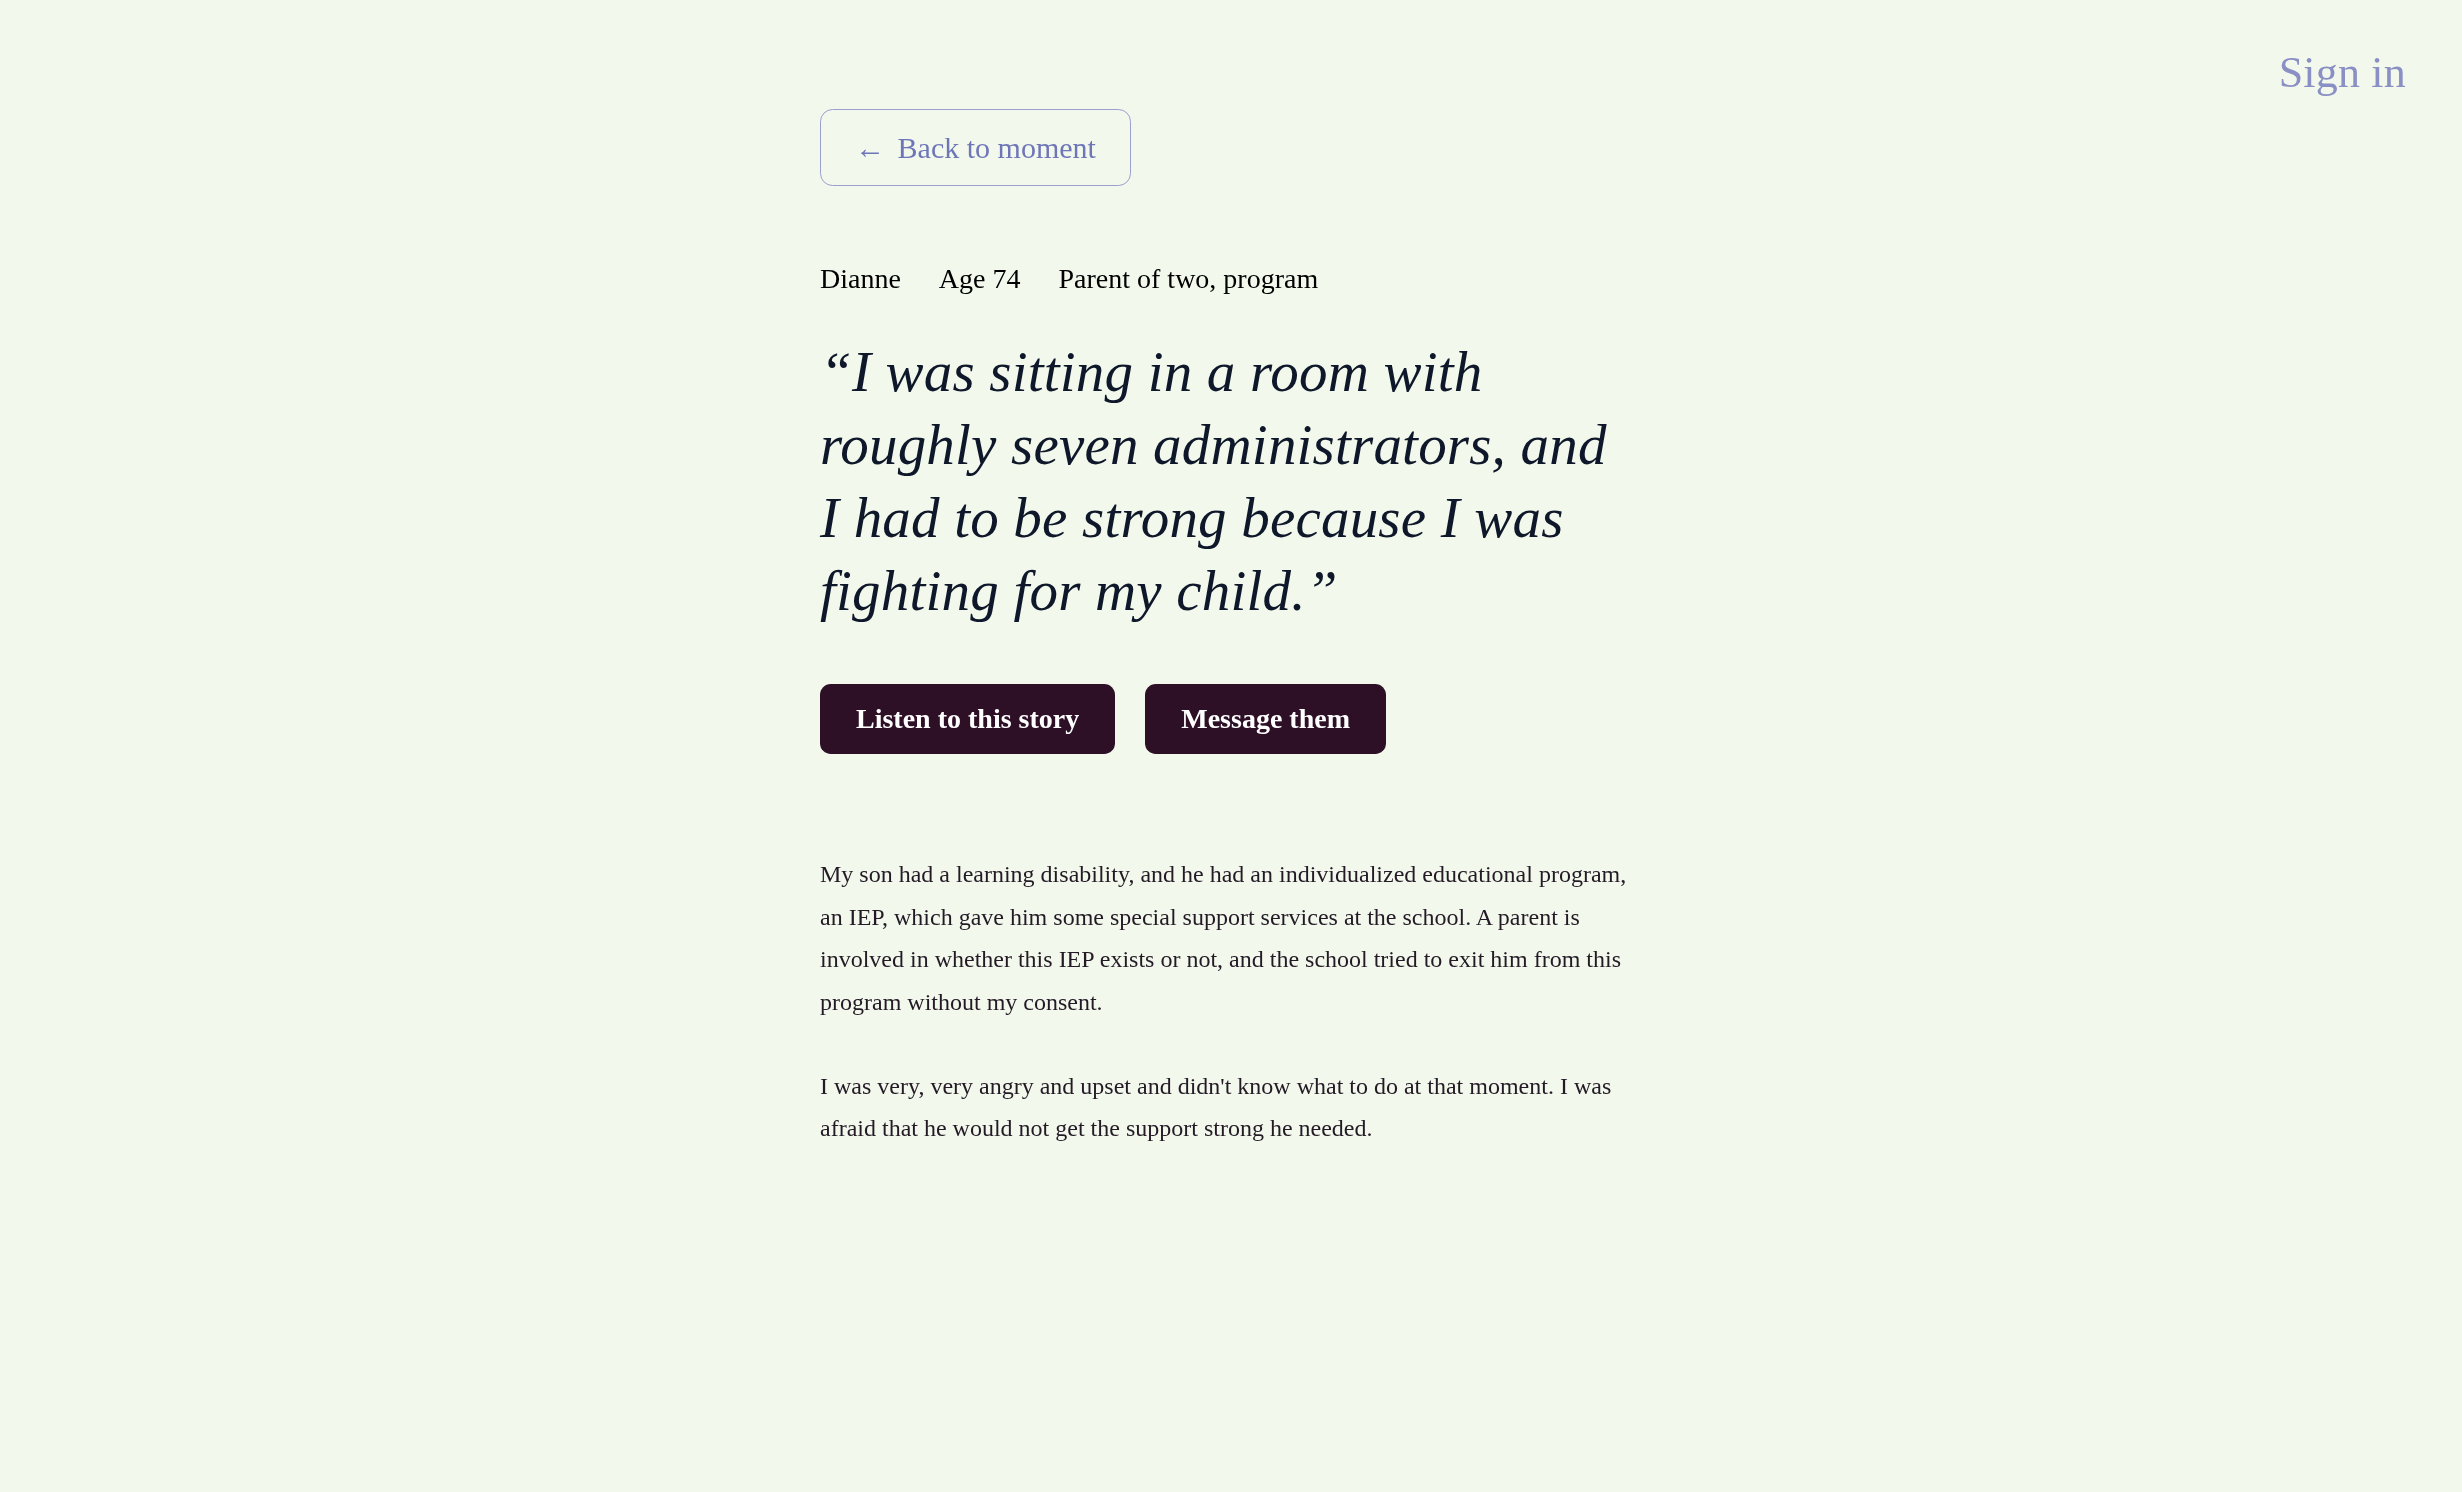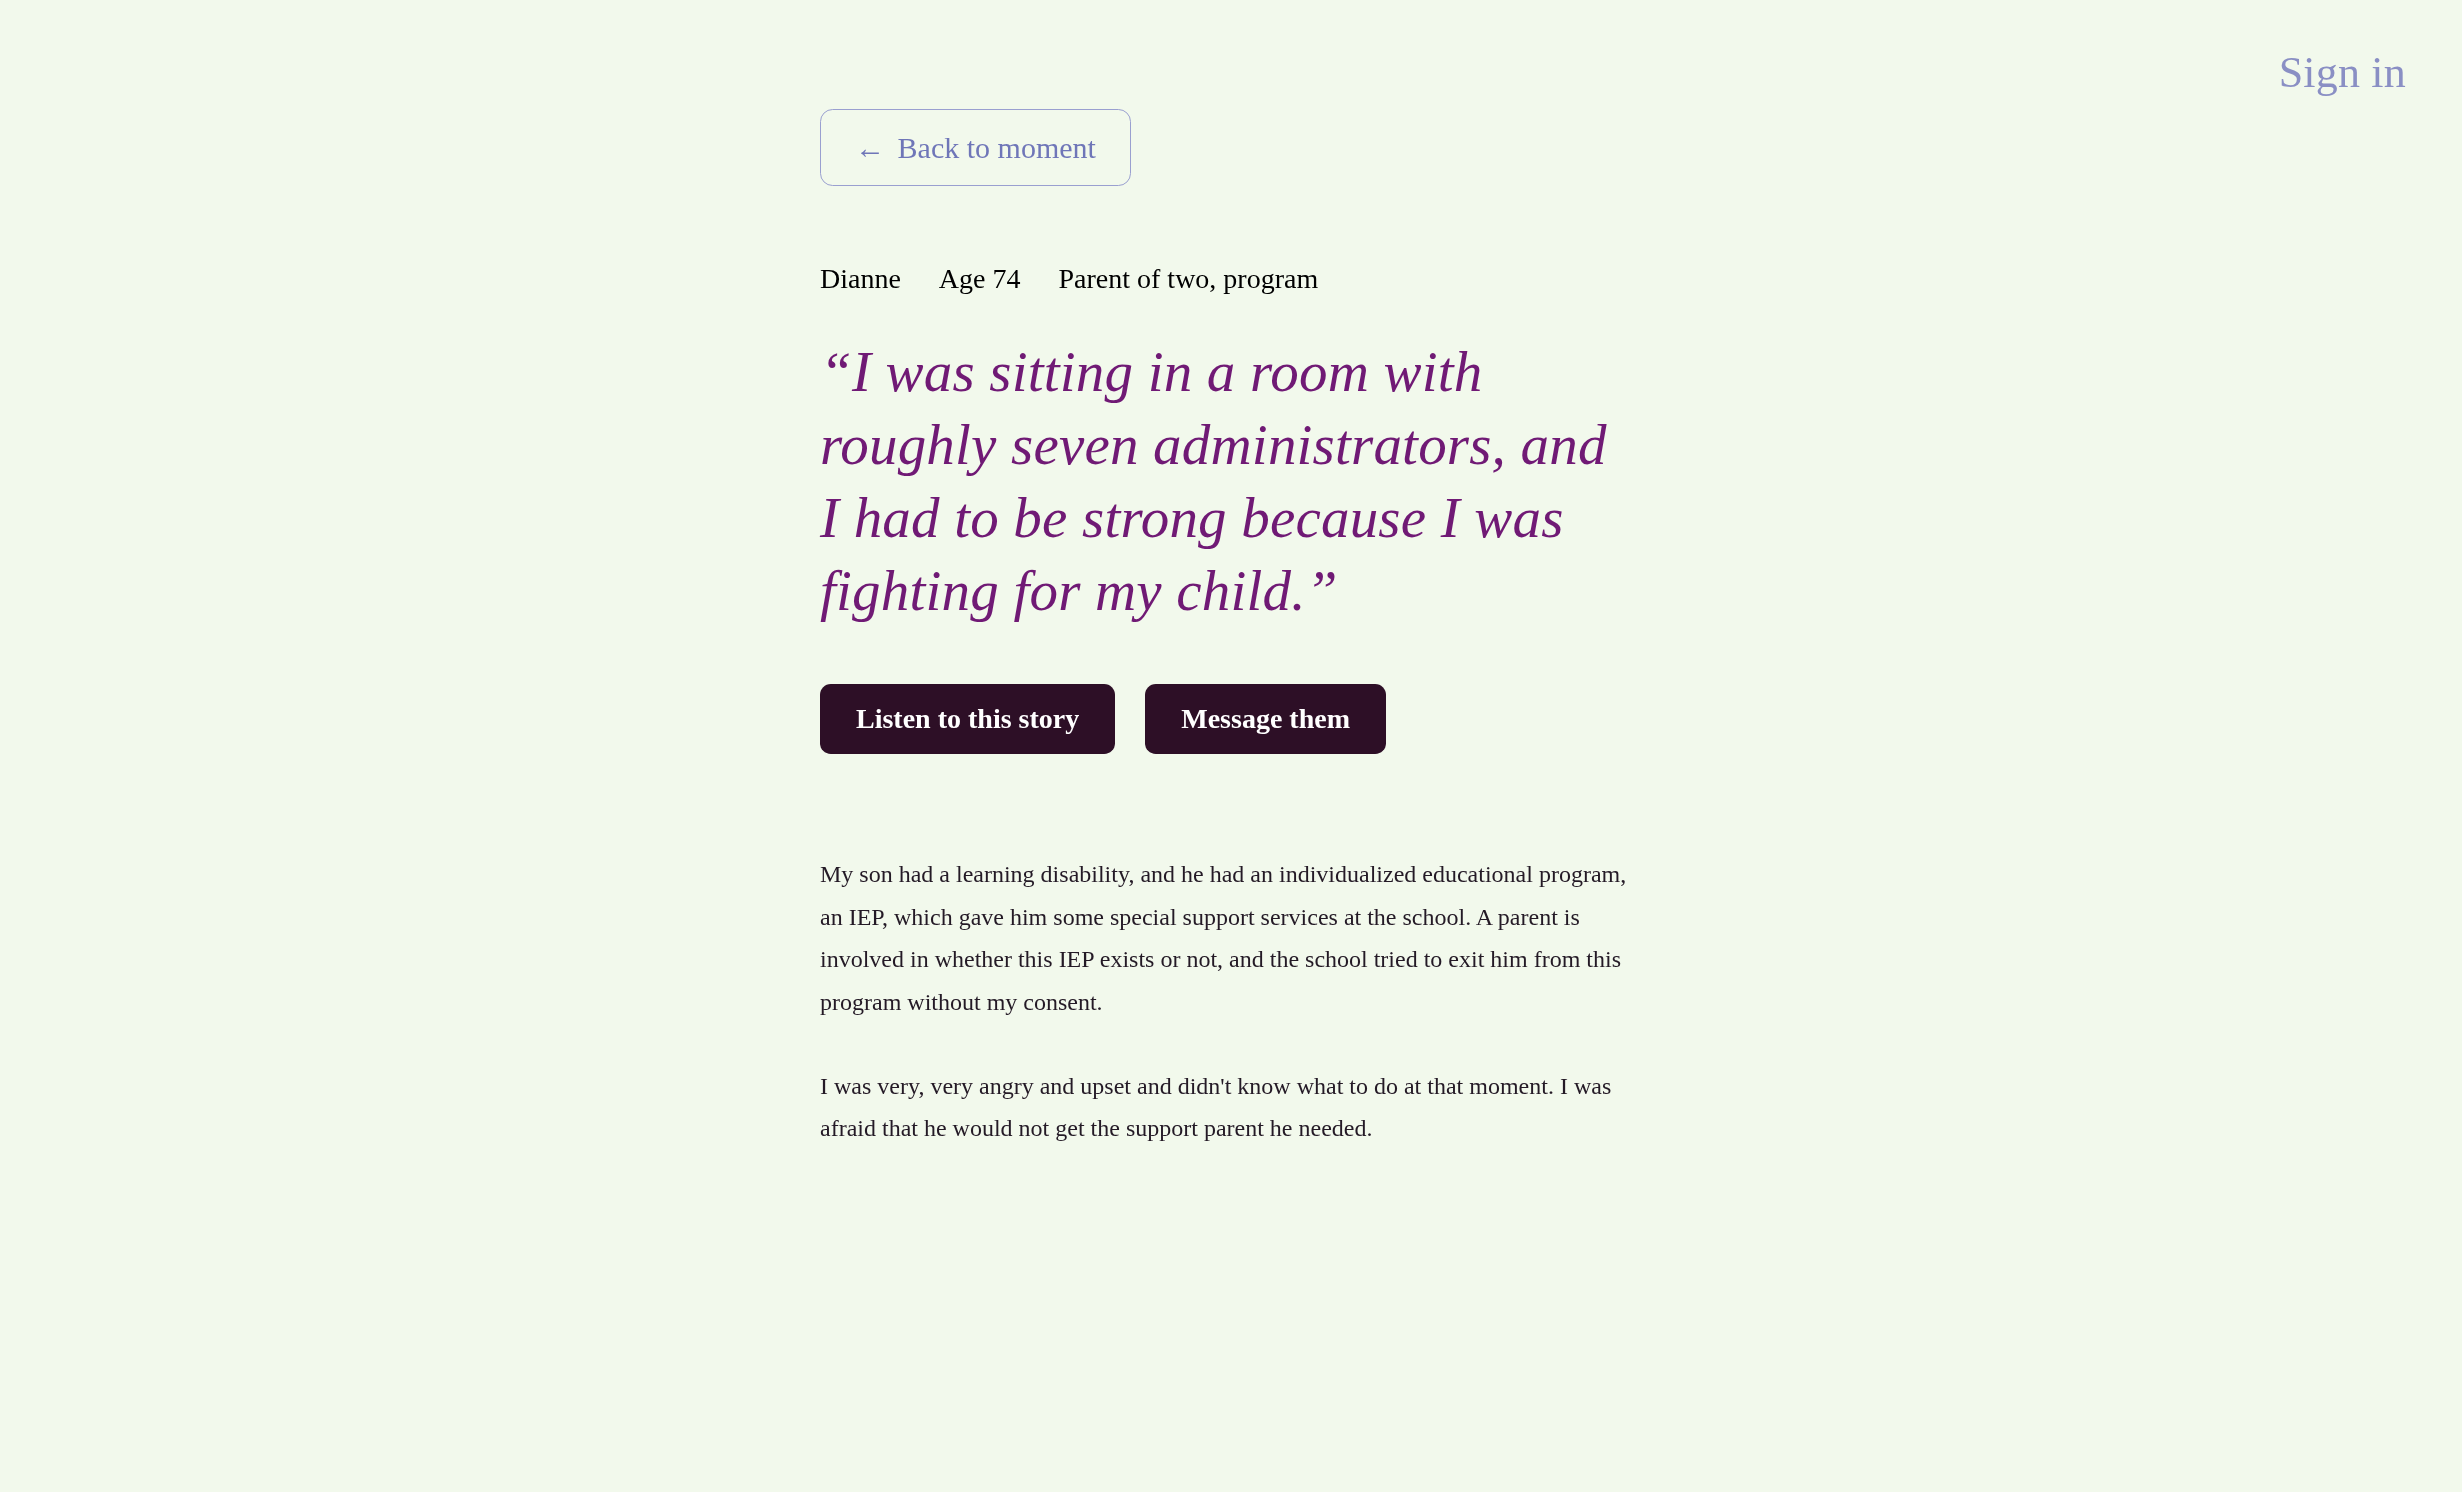--- a/index.html
+++ b/index.html
@@ -72,21 +72,21 @@
     color: #000000;
     font-size: 28px;
     font-family: "Liberation Serif", serif;
   }
 
   .quote {
     margin-top: 41px;
     font-size: 57px;
     line-height: 1.28;
     font-style: italic;
-    color: #701a75;
+    color: #0f172a;
     font-family: "Liberation Serif", serif;
     max-width: 807px;
     letter-spacing: 0.2px;
   }
 
   .actions {
     margin-top: 56px;
     display: flex;
     gap: 30px;
   }
@@ -138,17 +138,17 @@
 
   <div class="quote">“I was sitting in a room with roughly seven administrators, and I had to be strong because I was fighting for my child.”</div>
 
   <div class="actions">
     <button class="btn-primary">Listen to this story</button>
     <button class="btn-secondary">Message them</button>
   </div>
 
   <div class="body-text">
     <p>My son had a learning disability, and he had an individualized educational program, an IEP, which gave him some special support services at the school. A parent is involved in whether this IEP exists or not, and the school tried to exit him from this program without my consent.</p>
-    <p>I was very, very angry and upset and didn't know what to do at that moment. I was afraid that he would not get the support parent he needed.</p>
+    <p>I was very, very angry and upset and didn't know what to do at that moment. I was afraid that he would not get the support strong he needed.</p>
   </div>
 
 </div>
 
 
 </body></html>

